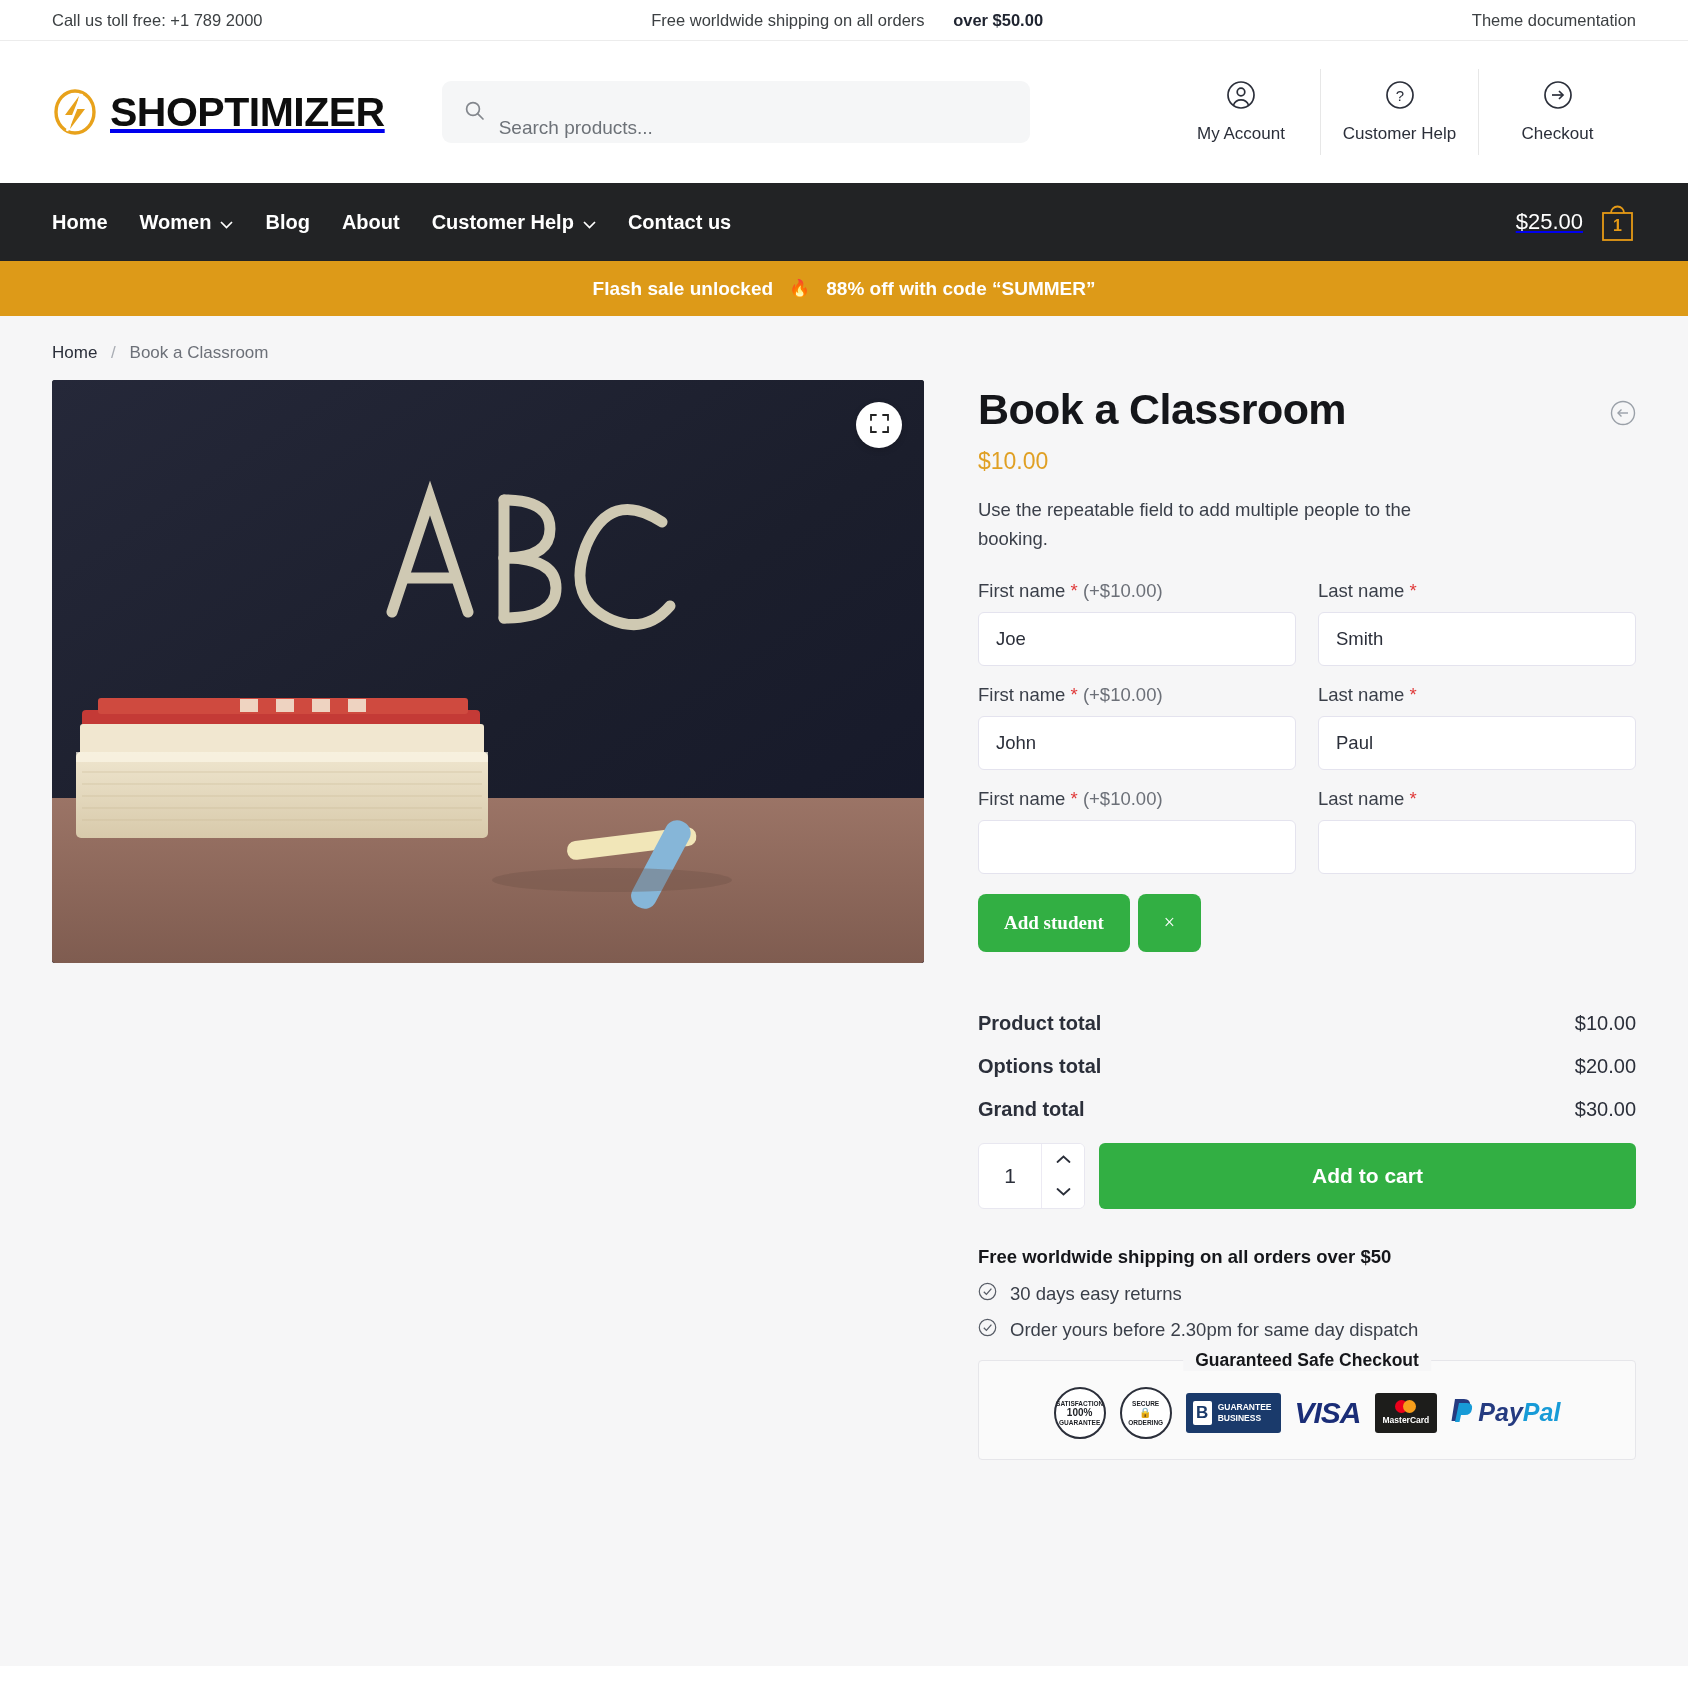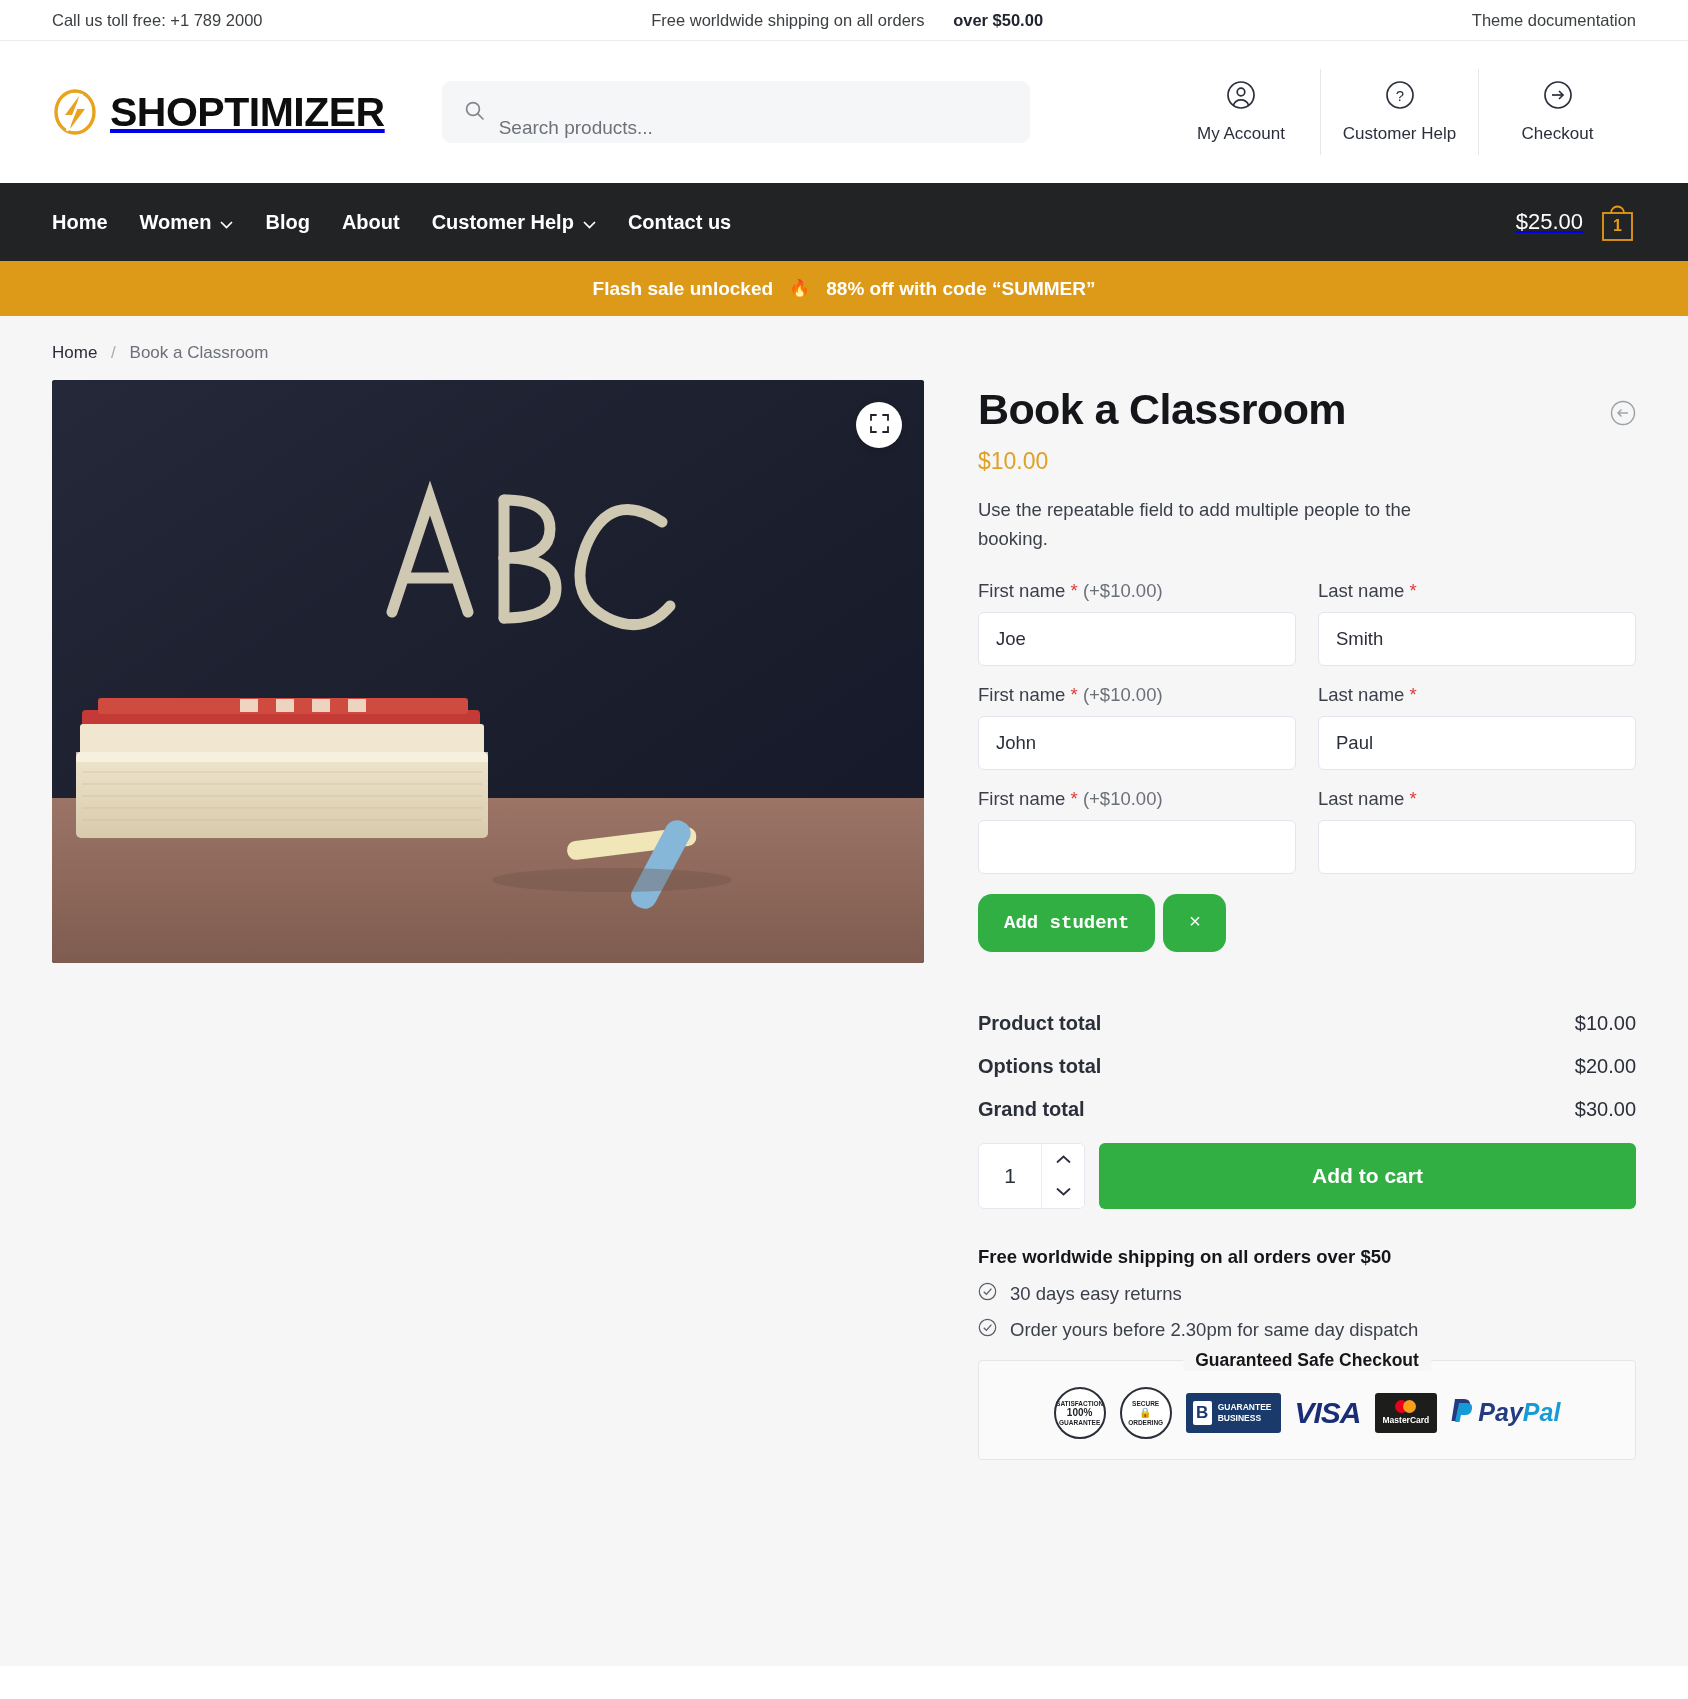--- a/index.html
+++ b/index.html
@@ -227,24 +227,24 @@
     color: #2b2f3a;
     outline: none;
   }
   .field-row + .field-row { margin-top: 18px; }
 
   .repeat-btns { display: flex; gap: 8px; margin-top: 20px; }
   .btn-green {
     background: #32af43;
     color: #fff;
     border: 0;
-    border-radius: 14px;
+    border-radius: 8px;
     font-size: 19px;
     font-weight: 700;
-    font-family: Liberation Mono, monospace;
+    font-family: Liberation Serif, serif;
     height: 58px;
     padding: 0 26px;
     cursor: pointer;
   }
   .btn-green.sq { width: 63px; padding: 0; font-size: 20px; font-weight: 400; }
 
   .totals { margin-top: 60px; }
   .total-row {
     display: flex;
     justify-content: space-between;

